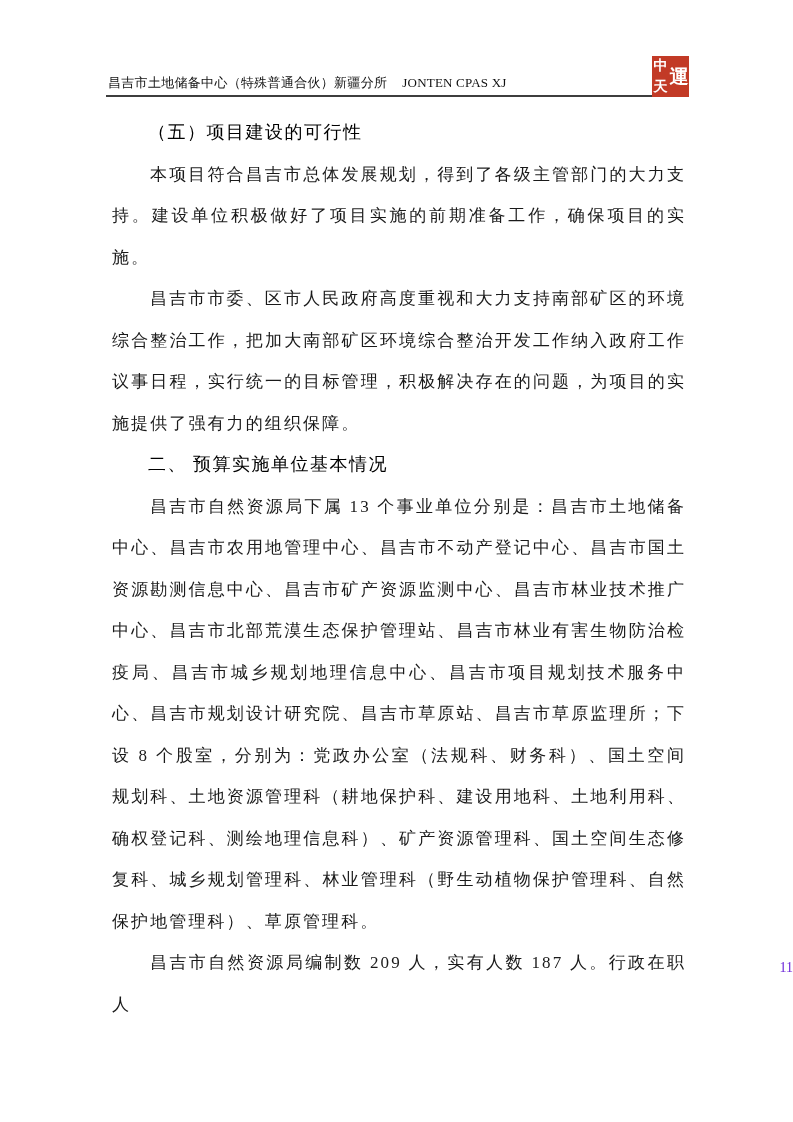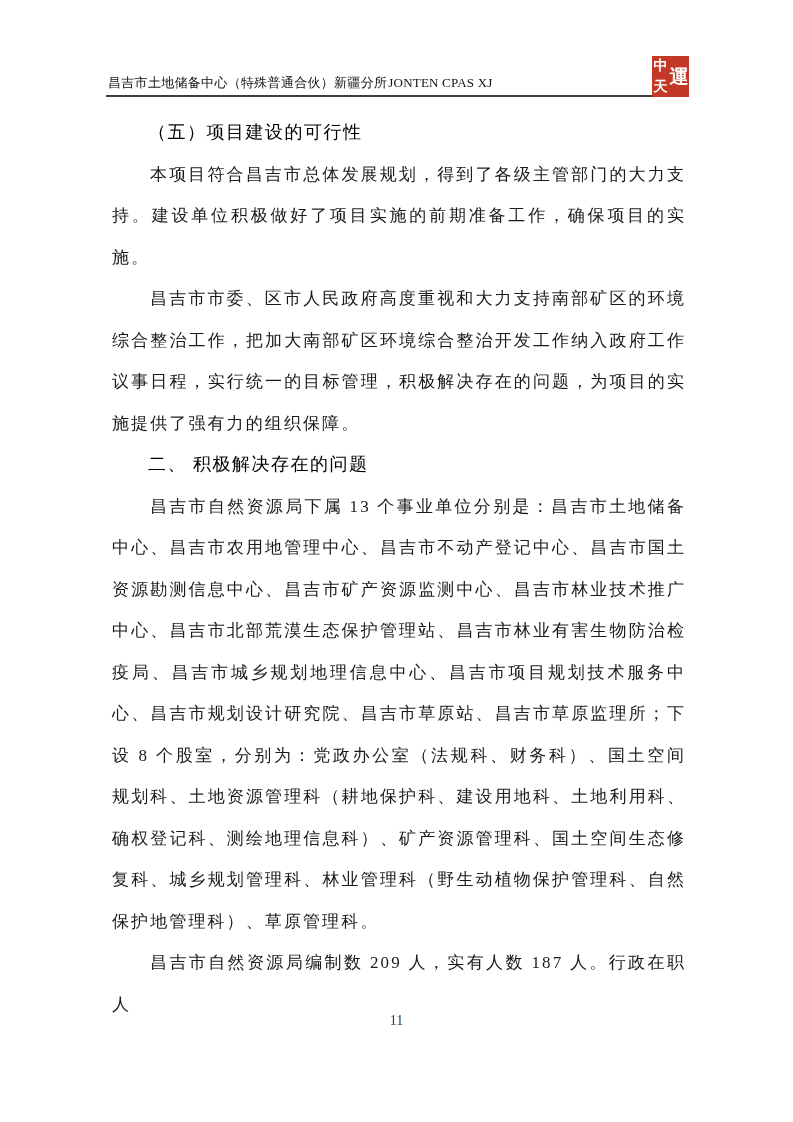--- a/index.html
+++ b/index.html
@@ -18,21 +18,21 @@
   
   .header-text {
     position: absolute;
     left: 108px;
     top: 74px;
     font-size: 13px;
     letter-spacing: 0.3px;
     color: #111;
     white-space: nowrap;
   }
-  .header-text .en { margin-left: 1px; letter-spacing: 0.2px; }
+  .header-text .en { margin-left: 15px; letter-spacing: 0.2px; }
   .header-rule {
     position: absolute;
     left: 106px;
     top: 95px;
     width: 582px;
     height: 2px;
     background: #3d3d3d;
   }
   .seal {
     position: absolute;
@@ -75,25 +75,25 @@
     line-height: 41.5px;
     text-indent: 38px;
     text-align: justify;
     color: #1a1a1a;
   }
 
   
   .page-footer {
     position: absolute;
     left: 0;
-    top: 1013px;
+    top: 960px;
     width: 100%;
-    text-align: center;
+    text-align: right;
     font-size: 14px;
-    color: #0c4a6e;
+    color: #6d28d9;
   }
 </style>
 </head>
 <body>
 
 <div class="page">
 
   <header>
     <div class="header-text">
       <span class="cn">昌吉市土地储备中心（特殊普通合伙）新疆分所</span><span class="en">JONTEN CPAS XJ</span>
@@ -103,21 +103,21 @@
       <span class="s-bl">天</span>
       <span class="s-r">運</span>
     </div>
     <div class="header-rule"></div>
   </header>
 
   <main class="doc-body">
     <h2>（五）项目建设的可行性</h2>
     <p>本项目符合昌吉市总体发展规划，得到了各级主管部门的大力支持。建设单位积极做好了项目实施的前期准备工作，确保项目的实施。</p>
     <p>昌吉市市委、区市人民政府高度重视和大力支持南部矿区的环境综合整治工作，把加大南部矿区环境综合整治开发工作纳入政府工作议事日程，实行统一的目标管理，积极解决存在的问题，为项目的实施提供了强有力的组织保障。</p>
-    <h2>二、 积极解决存在的问题</h2>
+    <h2>二、 预算实施单位基本情况</h2>
     <p>昌吉市自然资源局下属 13 个事业单位分别是：昌吉市土地储备中心、昌吉市农用地管理中心、昌吉市不动产登记中心、昌吉市国土资源勘测信息中心、昌吉市矿产资源监测中心、昌吉市林业技术推广中心、昌吉市北部荒漠生态保护管理站、昌吉市林业有害生物防治检疫局、昌吉市城乡规划地理信息中心、昌吉市项目规划技术服务中心、昌吉市规划设计研究院、昌吉市草原站、昌吉市草原监理所；下设 8 个股室，分别为：党政办公室（法规科、财务科）、国土空间规划科、土地资源管理科（耕地保护科、建设用地科、土地利用科、确权登记科、测绘地理信息科）、矿产资源管理科、国土空间生态修复科、城乡规划管理科、林业管理科（野生动植物保护管理科、自然保护地管理科）、草原管理科。</p>
     <p>昌吉市自然资源局编制数 209 人，实有人数 187 人。行政在职人</p>
   </main>
 
   <footer class="page-footer">
     <span>11</span>
   </footer>
 
 </div>
 

